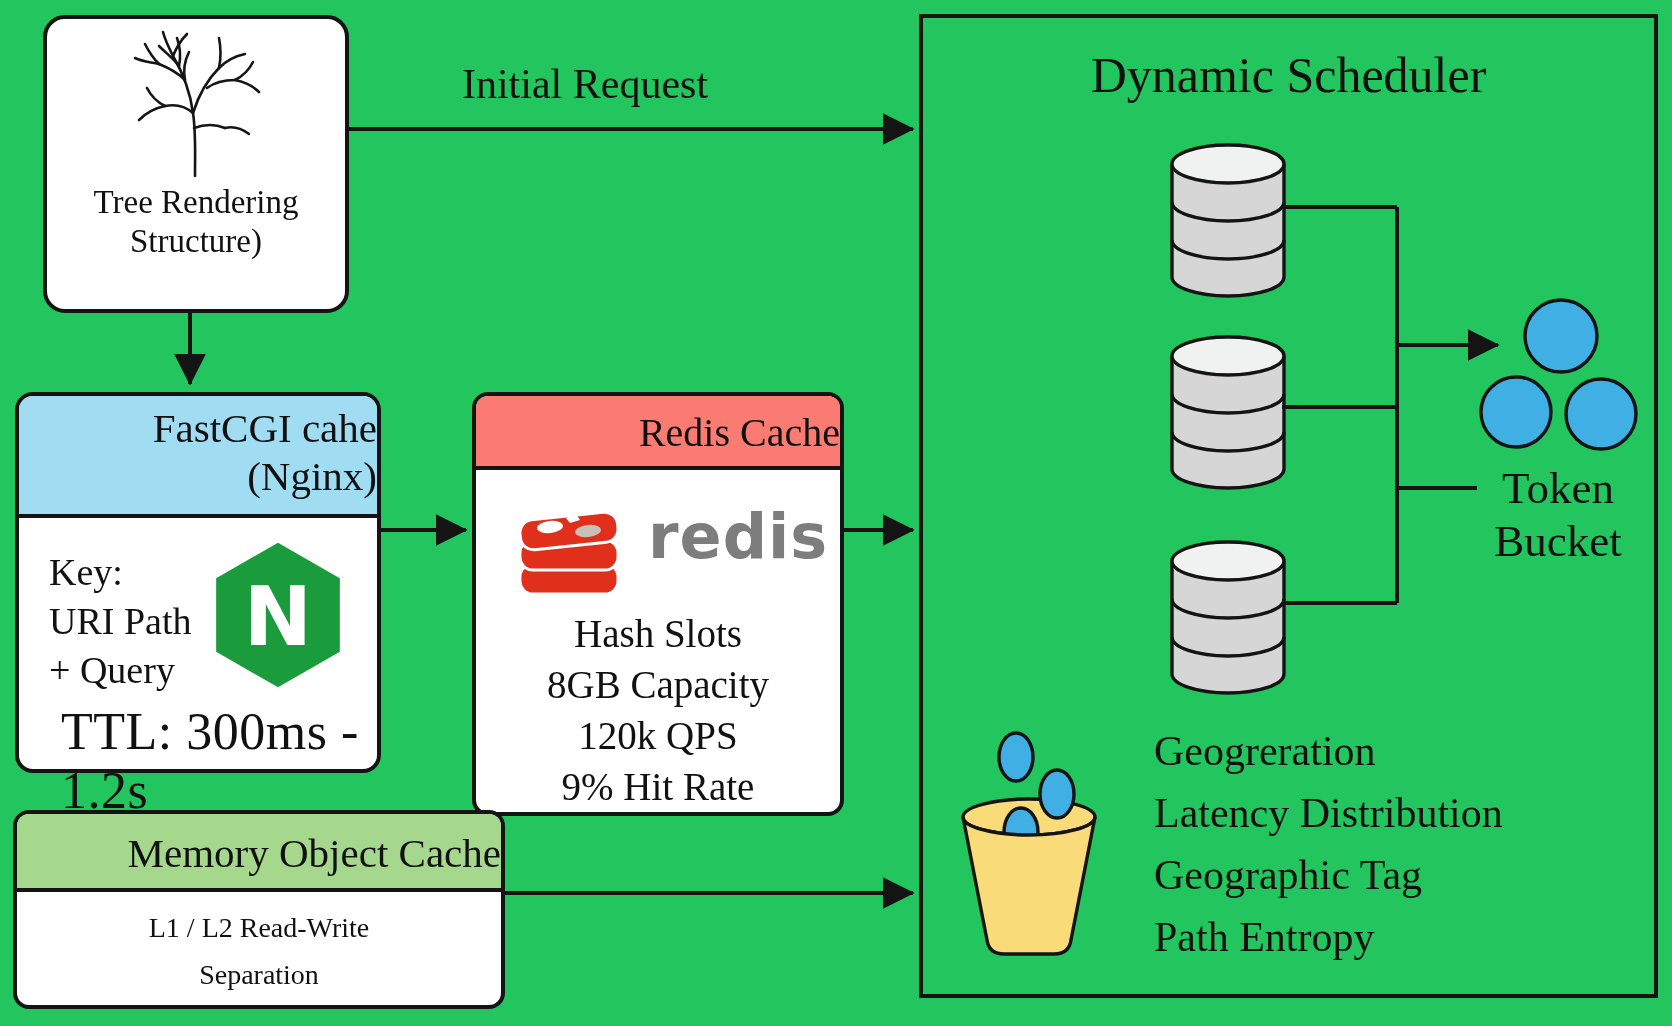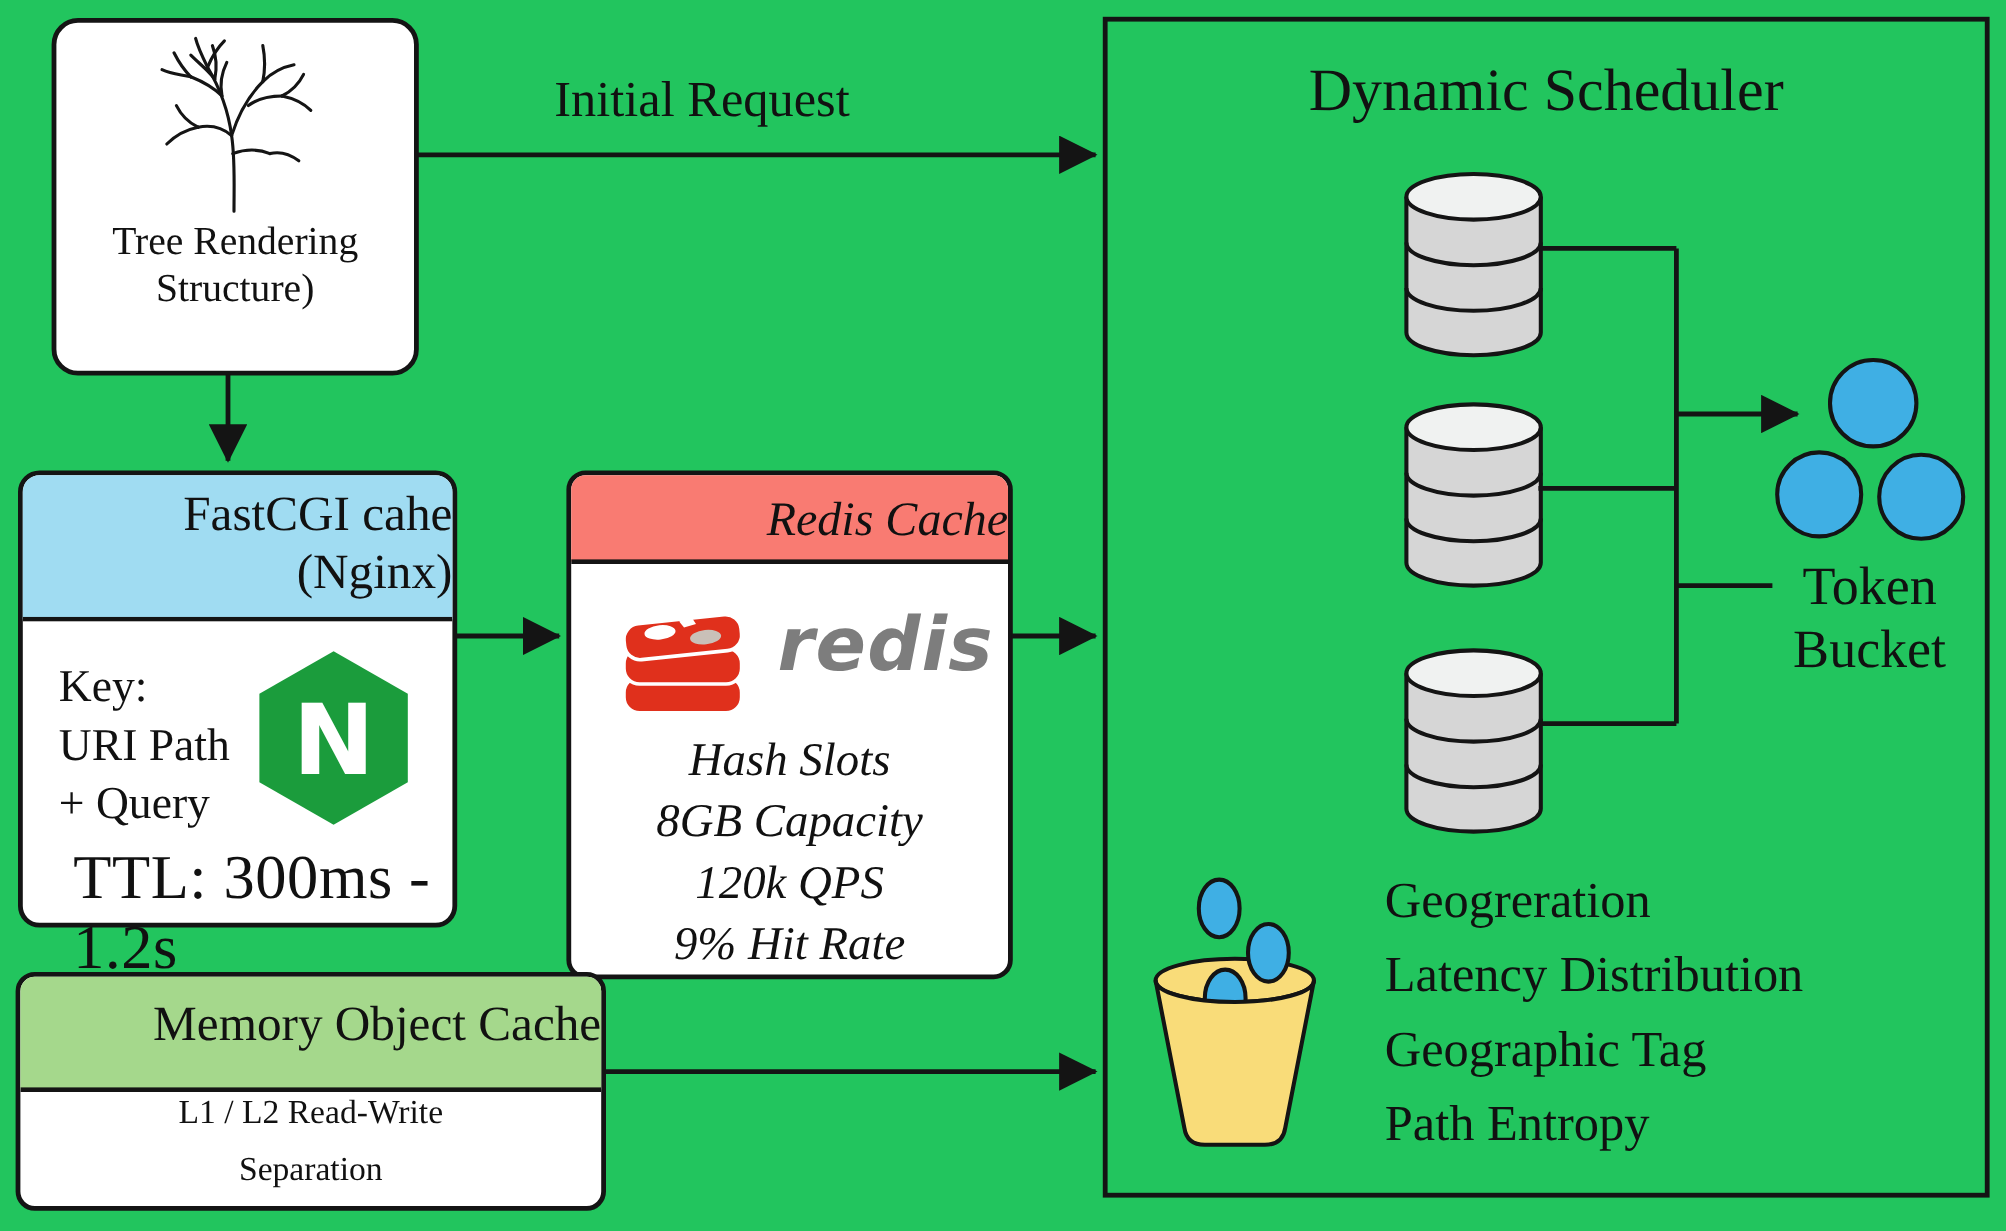--- a/index.html
+++ b/index.html
@@ -21,31 +21,31 @@
   #tree-icon{position:absolute;left:70px;top:8px;}
   #tree-icon path{stroke:#151515;stroke-width:2.6;fill:none;stroke-linecap:round;}
   
   #fastcgi-box{left:15px;top:392px;width:366px;height:381px;border-radius:18px;}
   #fastcgi-box .hdr{height:122px;background:var(--fastcgi-header);border-radius:14px 14px 0 0;
                     font-size:41px;line-height:48px;padding-top:8px;}
   .fc-key{position:absolute;left:30px;top:152px;font-size:38px;line-height:49px;}
   #nginx-logo{position:absolute;left:193px;top:144px;}
   .fc-ttl{position:absolute;left:42px;top:306px;font-size:52px;letter-spacing:0.5px;}
   
-  #redis-box{left:472px;top:392px;width:372px;height:424px;border-radius:16px;font-style:italic;}
+  #redis-box{left:472px;top:392px;width:372px;height:424px;border-radius:16px;}
   #redis-box .hdr{height:74px;background:var(--redis-header);border-radius:12px 12px 0 0;
                   font-size:40px;line-height:74px;}
   #redis-logo{position:absolute;left:32px;top:102px;}
   #redis-wordmark{position:absolute;left:172px;top:104px;font-family:"DejaVu Sans",sans-serif;
                   font-weight:bold;font-size:62px;color:var(--wordmark-gray);letter-spacing:1px;}
   .redis-stats{position:absolute;left:0;top:212px;width:100%;text-align:center;
                font-size:39px;line-height:51px;}
   
   #memory-box{left:13px;top:810px;width:492px;height:199px;border-radius:16px;}
-  #memory-box .hdr{height:96px;background:var(--memory-header);border-radius:12px 12px 0 0;
+  #memory-box .hdr{height:78px;background:var(--memory-header);border-radius:12px 12px 0 0;
                    font-size:41px;line-height:78px;}
   .mem-body{position:absolute;left:0;top:90px;width:100%;text-align:center;
             font-size:28px;line-height:47px;}
   
   #scheduler-box{left:919px;top:14px;width:739px;height:984px;background:transparent;z-index:2;}
   #scheduler-title{position:absolute;left:0;top:28px;width:100%;text-align:center;font-size:50px;}
   .cyl{position:absolute;}
   .cyl-body{fill:var(--cylinder-gray);stroke:var(--outline-black);stroke-width:3.4;}
   .cyl-top{fill:#f0f2f1;stroke:var(--outline-black);stroke-width:3.4;}
   .cyl-arc{fill:none;stroke:var(--outline-black);stroke-width:3.4;}

